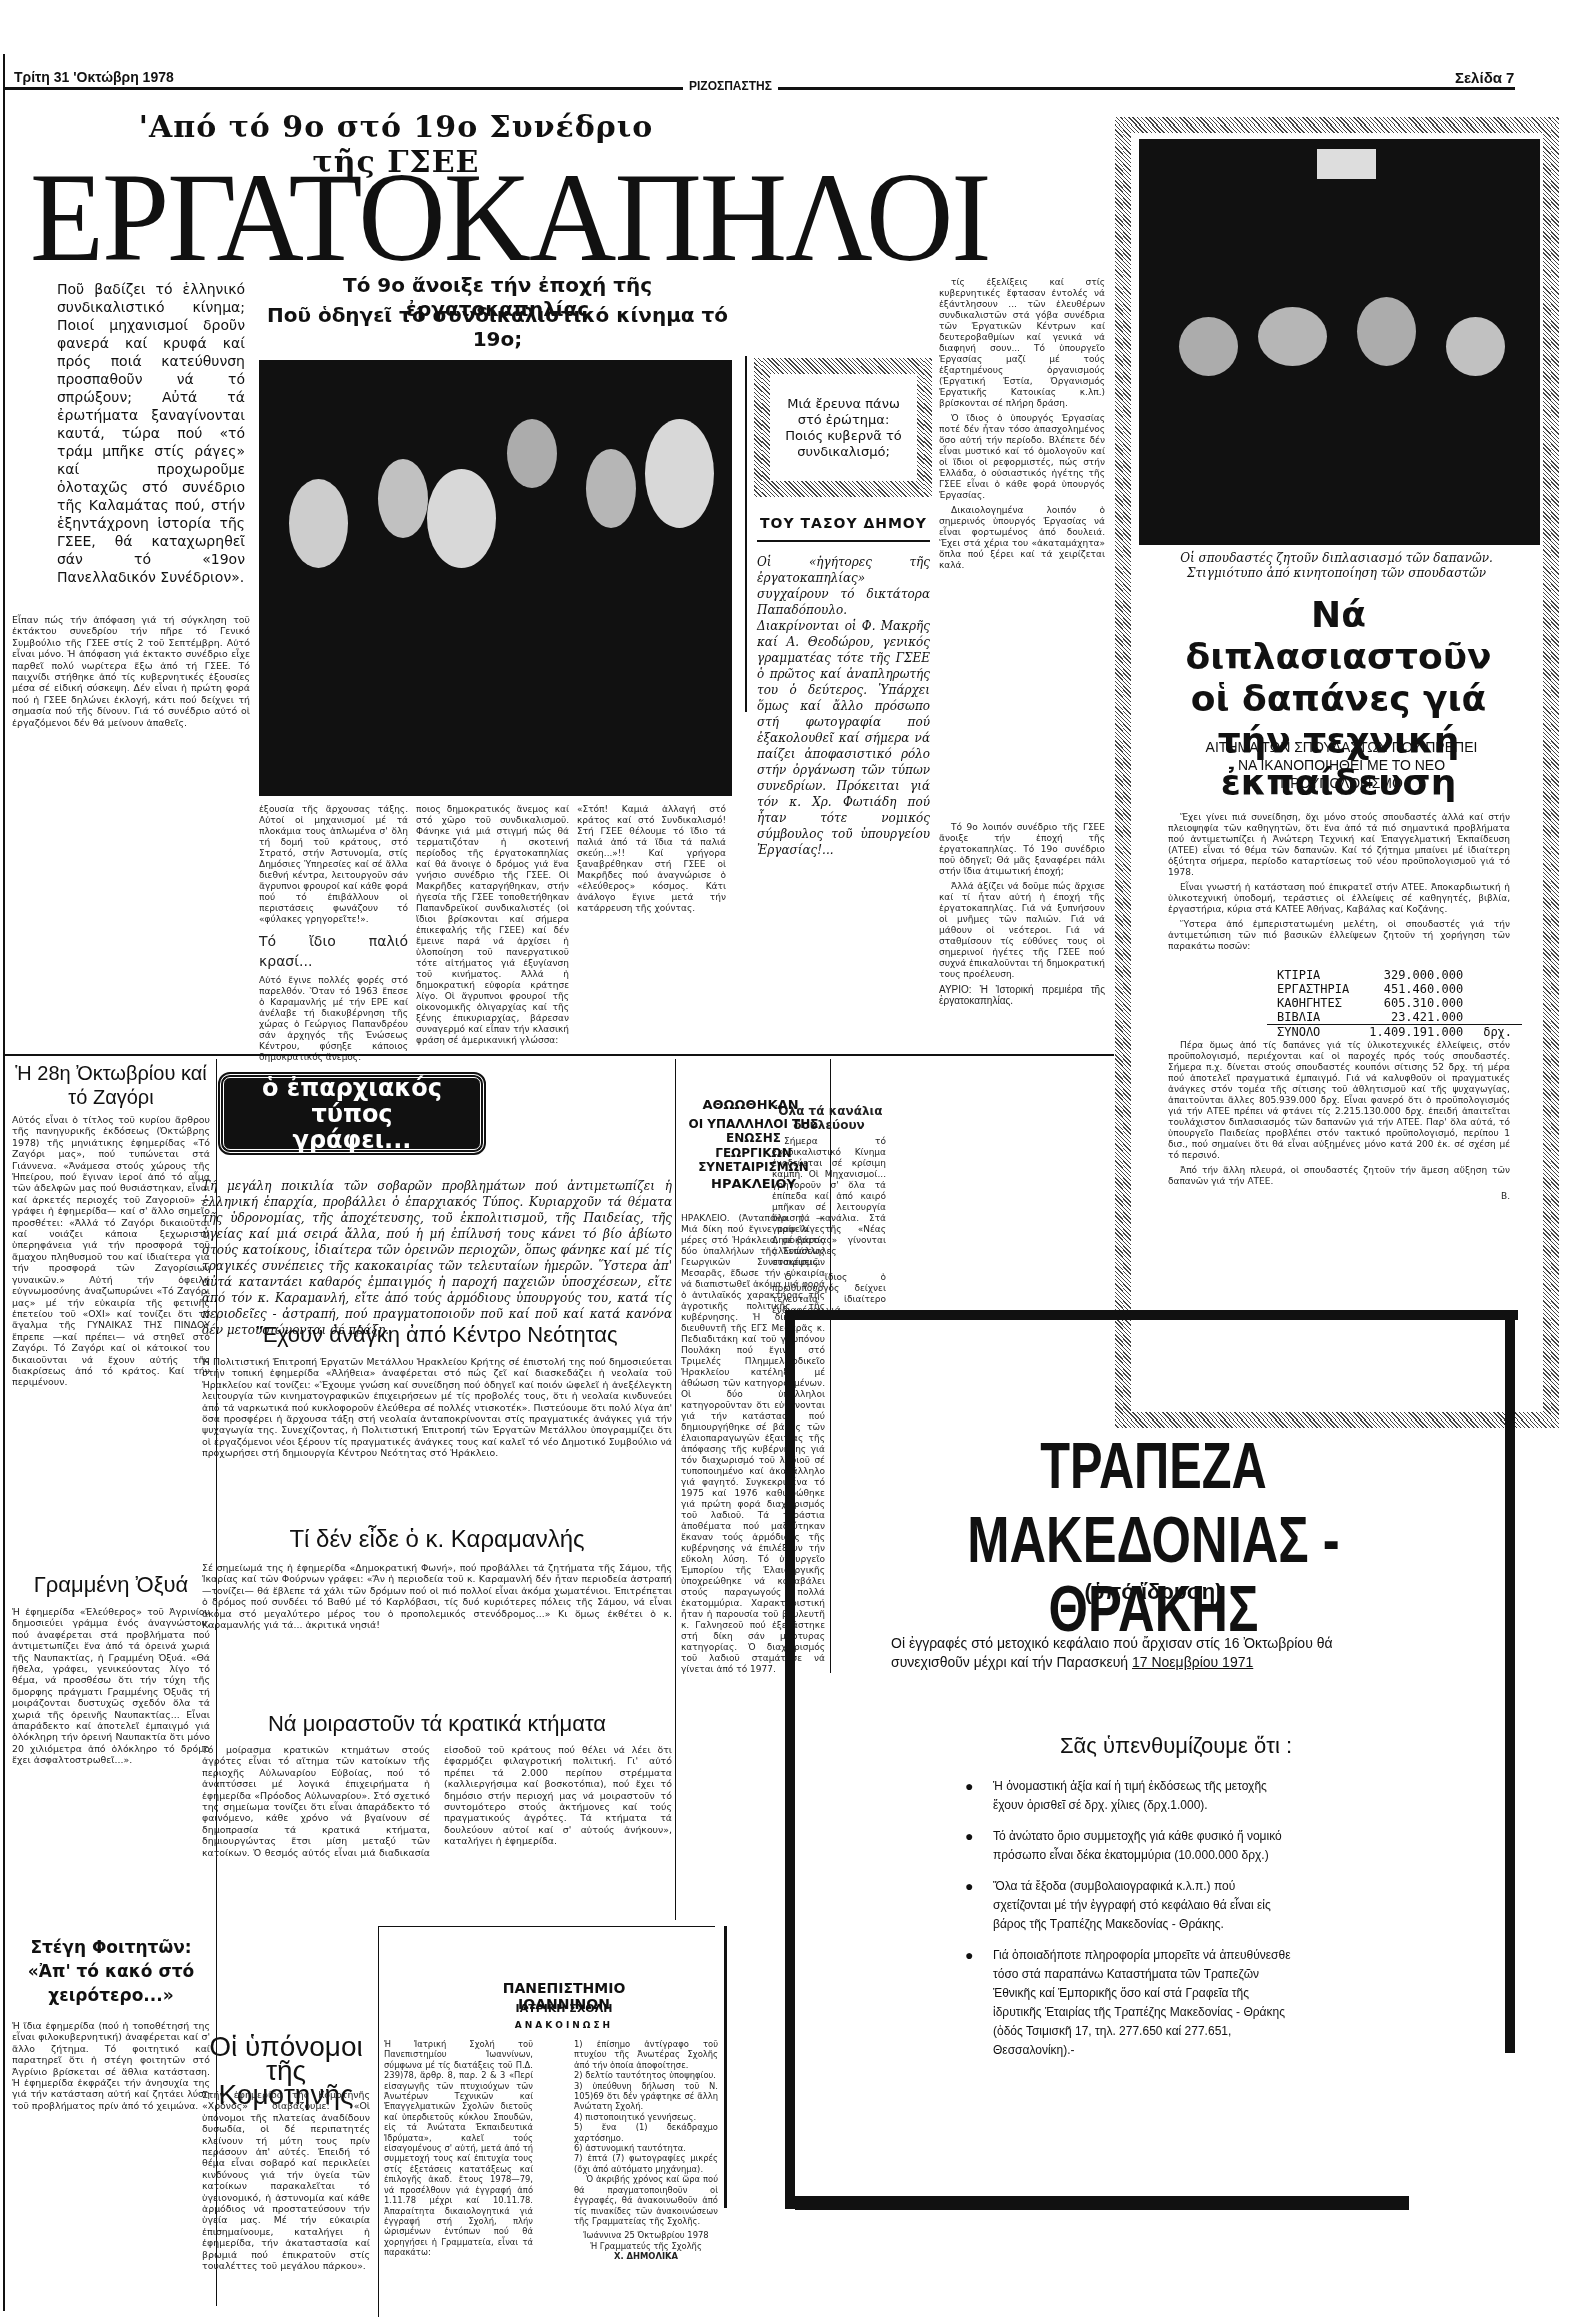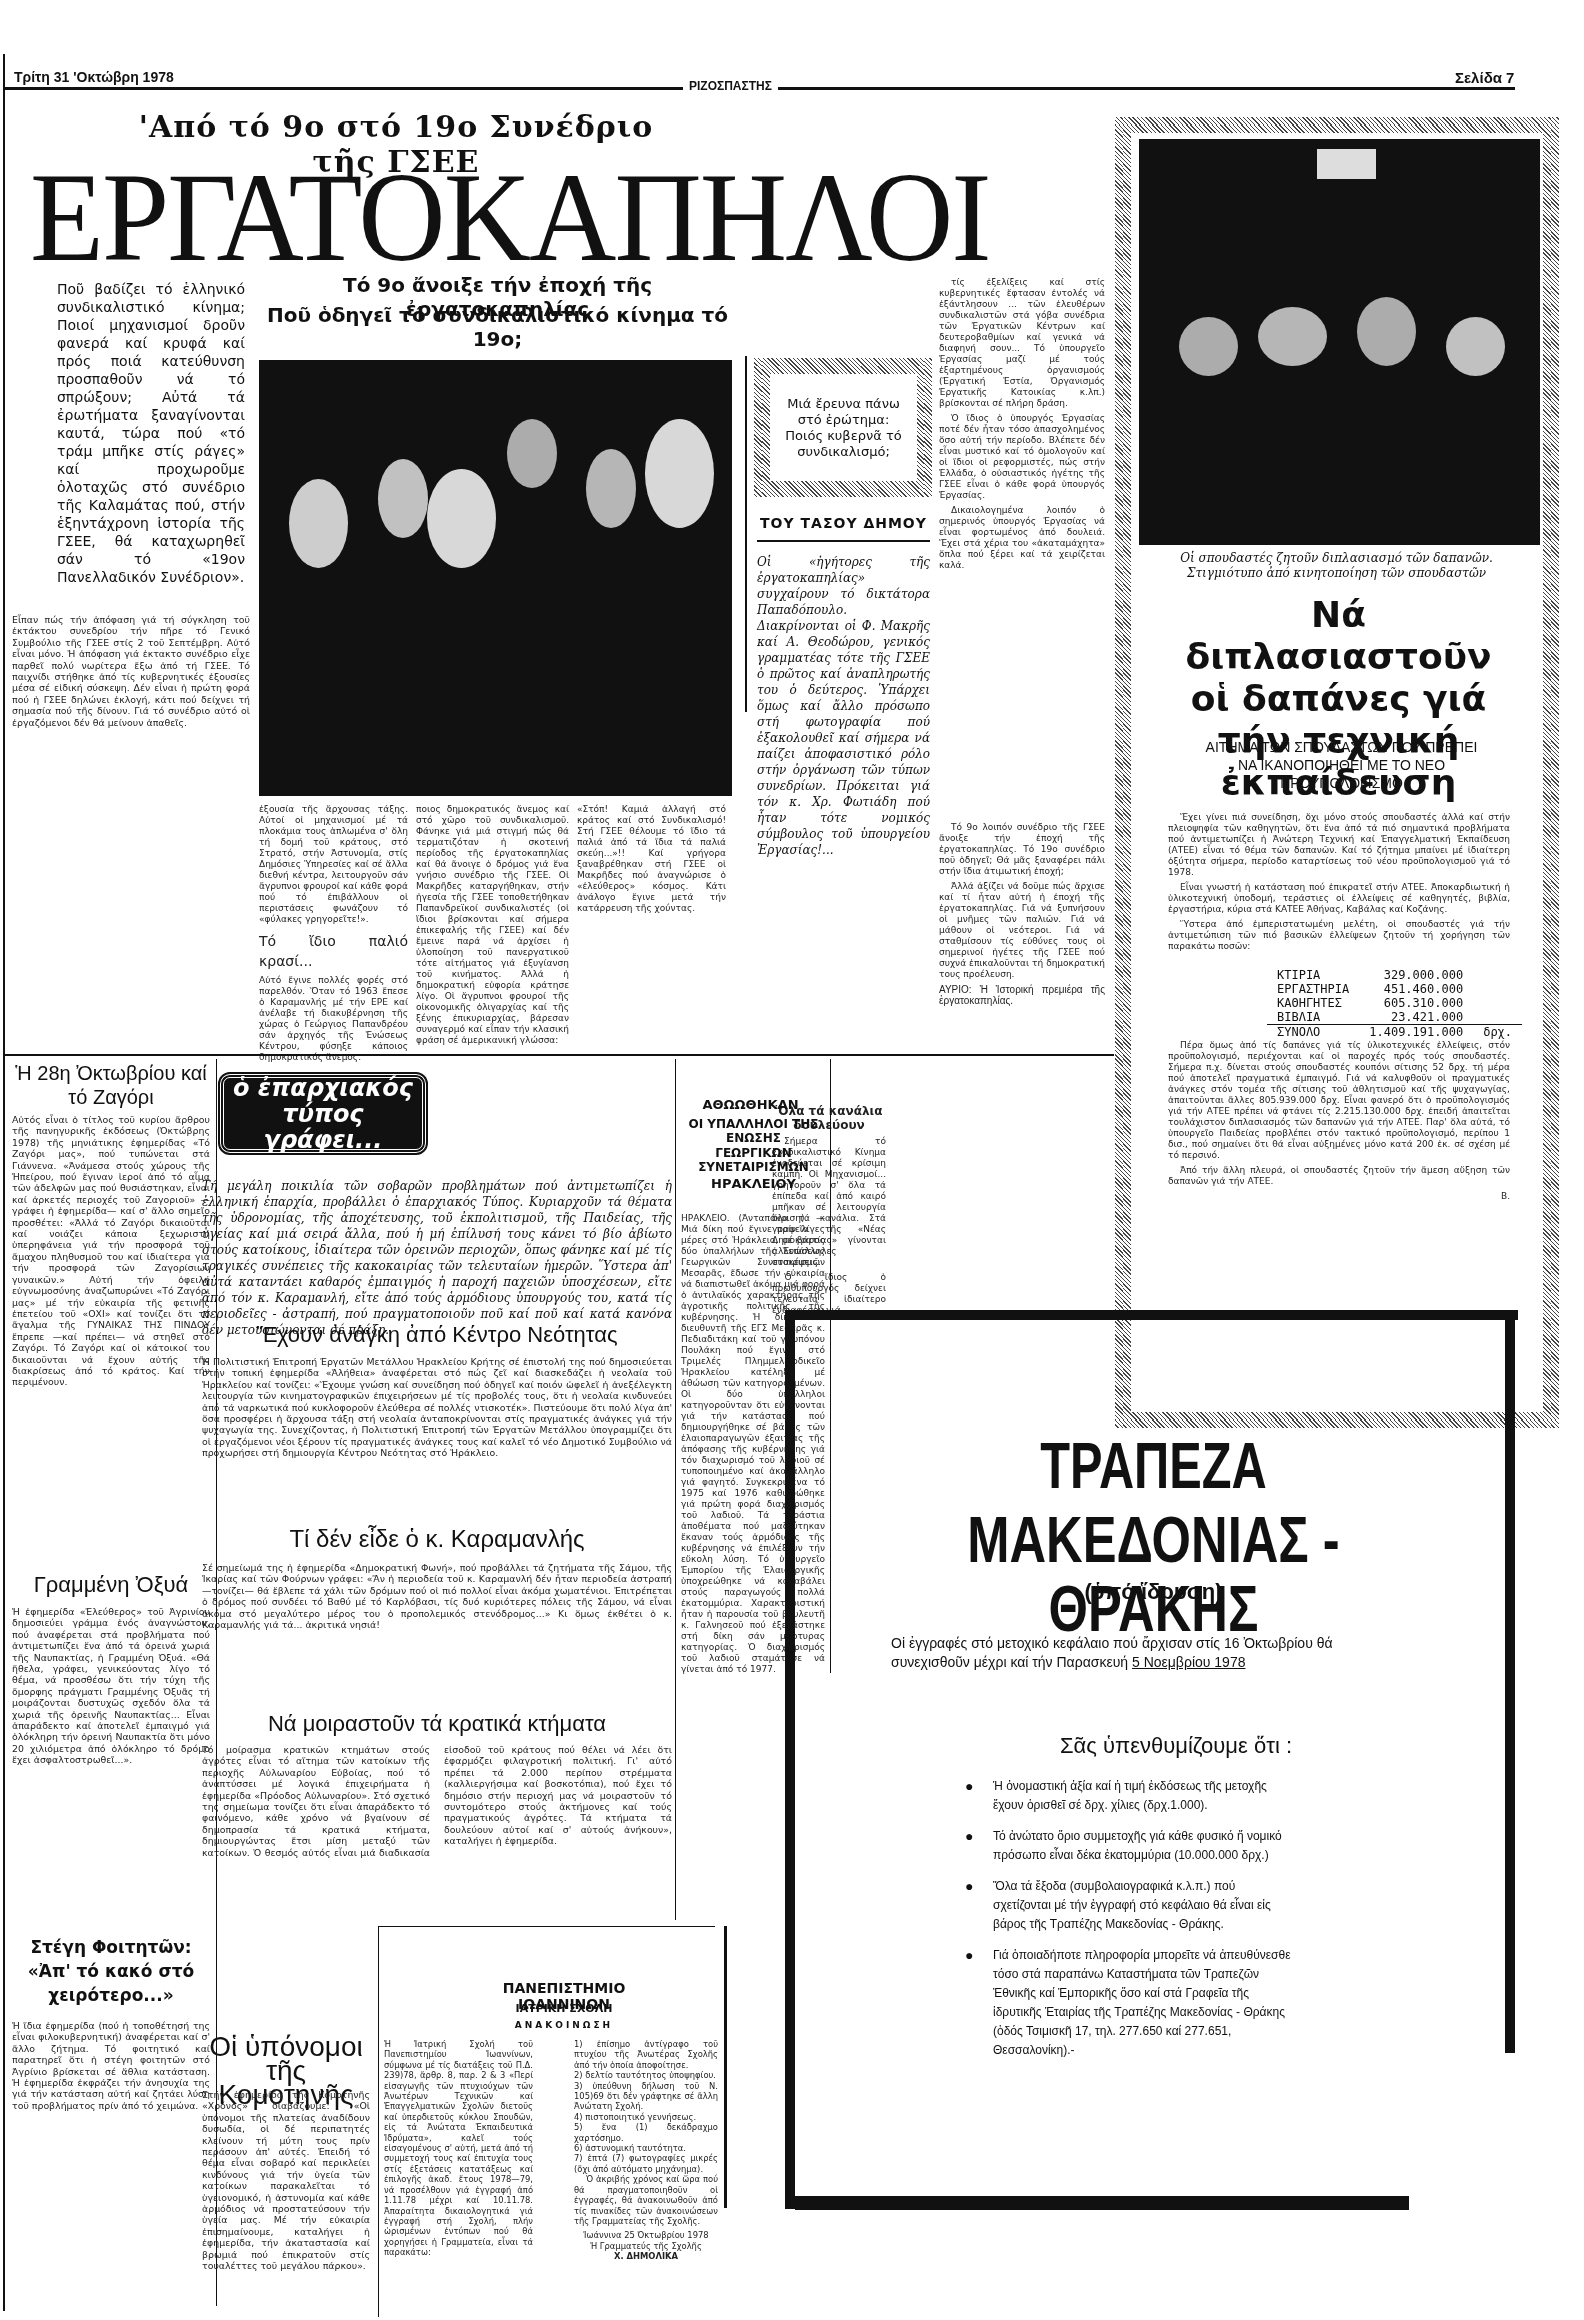--- a/index.html
+++ b/index.html
@@ -134,21 +134,21 @@
 <div class="rule" style="left:5px;top:1054px;width:1109px;height:2px;"></div>
 
 <div class="abs sans" style="left:12px;top:1061px;width:198px;text-align:center;font-size:20px;line-height:24px;">Ἡ 28η Ὀκτωβρίου καί τό Ζαγόρι</div>
 <div class="abs txt" style="left:12px;top:1114px;width:198px;font-size:9.4px;line-height:11.4px;">Αὐτός εἶναι ὁ τίτλος τοῦ κυρίου ἄρθρου τῆς πανηγυρικῆς ἐκδόσεως (Ὀκτώβρης 1978) τῆς μηνιάτικης ἐφημερίδας «Τό Ζαγόρι μας», πού τυπώνεται στά Γιάννενα. «Ἀνάμεσα στούς χώρους τῆς Ἠπείρου, πού ἔγιναν ἱεροί ἀπό τό αἷμα τῶν ἀδελφῶν μας πού θυσιάστηκαν, εἶναι καί ἀρκετές περιοχές τοῦ Ζαγοριοῦ» —γράφει ἡ ἐφημερίδα— καί σ' ἄλλο σημεῖο προσθέτει: «Ἀλλά τό Ζαγόρι δικαιοῦται καί νοιάζει κάποια ξεχωριστή ὑπερηφάνεια γιά τήν προσφορά τοῦ ἄμαχου πληθυσμοῦ του καί ἰδιαίτερα γιά τήν προσφορά τῶν Ζαγορίσιων γυναικῶν.» Αὐτή τήν ὀφειλή εὐγνωμοσύνης ἀναζωπυρώνει «Τό Ζαγόρι μας» μέ τήν εὐκαιρία τῆς φετινῆς ἐπετείου τοῦ «ΟΧΙ» καί τονίζει ὅτι τό ἄγαλμα τῆς ΓΥΝΑΙΚΑΣ ΤΗΣ ΠΙΝΔΟΥ ἔπρεπε —καί πρέπει— νά στηθεῖ στό Ζαγόρι. Τό Ζαγόρι καί οἱ κάτοικοί του δικαιοῦνται νά ἔχουν αὐτής τῆς διακρίσεως ἀπό τό κράτος. Καί τήν περιμένουν.</div>
 <div class="abs sans" style="left:12px;top:1572px;width:198px;text-align:center;font-size:22px;">Γραμμένη Ὀξυά</div>
 <div class="abs txt" style="left:12px;top:1606px;width:198px;font-size:9.4px;line-height:11.4px;">Ἡ ἐφημερίδα «Ἐλεύθερος» τοῦ Ἀγρινίου δημοσιεύει γράμμα ἑνός ἀναγνώστου, πού ἀναφέρεται στά προβλήματα πού ἀντιμετωπίζει ἕνα ἀπό τά ὀρεινά χωριά τῆς Ναυπακτίας, ἡ Γραμμένη Ὀξυά. «Θά ἤθελα, γράφει, γενικεύοντας λίγο τό θέμα, νά προσθέσω ὅτι τήν τύχη τῆς ὄμορφης πράγματι Γραμμένης Ὀξυᾶς τή μοιράζονται δυστυχῶς σχεδόν ὅλα τά χωριά τῆς ὀρεινῆς Ναυπακτίας... Εἶναι ἀπαράδεκτο καί ἀποτελεῖ ἐμπαιγμό γιά ὁλόκληρη τήν ὀρεινή Ναυπακτία ὅτι μόνο 20 χιλιόμετρα ἀπό ὁλόκληρο τό δρόμο ἔχει ἀσφαλτοστρωθεῖ...».</div>
 <div class="abs cond" style="left:12px;top:1935px;width:198px;text-align:center;font-size:17px;line-height:24px;font-weight:bold;">Στέγη Φοιτητῶν: «Ἀπ' τό κακό στό χειρότερο...»</div>
 <div class="abs txt" style="left:12px;top:2020px;width:198px;font-size:9.4px;line-height:11.4px;">Ἡ ἴδια ἐφημερίδα (πού ἡ τοποθέτησή της εἶναι φιλοκυβερνητική) ἀναφέρεται καί σ' ἄλλο ζήτημα. Τό φοιτητικό καί παρατηρεῖ ὅτι ἡ στέγη φοιτητῶν στό Ἀγρίνιο βρίσκεται σέ ἄθλια κατάσταση. Ἡ ἐφημερίδα ἐκφράζει τήν ἀνησυχία της γιά τήν κατάσταση αὐτή καί ζητάει λύση τοῦ προβλήματος πρίν ἀπό τό χειμώνα.</div>
 <div class="rule" style="left:216px;top:1059px;width:1px;height:1247px;"></div>
 
-<div class="abs" style="left:220px;top:1074px;width:206px;height:79px;background:#111;border-radius:10px;border:4px double #fff;outline:2px solid #111;display:flex;align-items:center;justify-content:center;font-style:italic;">
+<div class="abs" style="left:220px;top:1074px;width:264px;height:79px;background:#111;border-radius:10px;border:4px double #fff;outline:2px solid #111;display:flex;align-items:center;justify-content:center;">
   <span class="cond" style="color:#fff;font-size:24px;line-height:26px;text-align:center;width:198px;font-weight:bold;">ὁ ἐπαρχιακός τύπος γράφει...</span>
 </div>
 <div class="abs ital" style="left:202px;top:1178px;width:470px;font-size:12px;line-height:16px;text-align:justify;">Τή μεγάλη ποικιλία τῶν σοβαρῶν προβλημάτων πού ἀντιμετωπίζει ἡ ἑλληνική ἐπαρχία, προβάλλει ὁ ἐπαρχιακός Τύπος. Κυριαρχοῦν τά θέματα τῆς ὑδρονομίας, τῆς ἀποχέτευσης, τοῦ ἐκπολιτισμοῦ, τῆς Παιδείας, τῆς ὑγείας καί μιά σειρά ἄλλα, πού ἡ μή ἐπίλυσή τους κάνει τό βίο ἀβίωτο στούς κατοίκους, ἰδιαίτερα τῶν ὀρεινῶν περιοχῶν, ὅπως φάνηκε καί μέ τίς τραγικές συνέπειες τῆς κακοκαιρίας τῶν τελευταίων ἡμερῶν. Ὕστερα ἀπ' αὐτά καταντάει καθαρός ἐμπαιγμός ἡ παροχή παχειῶν ὑποσχέσεων, εἴτε ἀπό τόν κ. Καραμανλή, εἴτε ἀπό τούς ἁρμόδιους ὑπουργούς του, κατά τίς περιοδεῖες - ἀστραπή, πού πραγματοποιοῦν ποῦ καί ποῦ καί κατά κανόνα δέν μετουσιώνονται σέ πράξη.</div>
 <div class="abs sans" style="left:202px;top:1322px;width:470px;text-align:center;font-size:22px;">Ἔχουν ἀνάγκη ἀπό Κέντρο Νεότητας</div>
 <div class="abs txt" style="left:202px;top:1356px;width:470px;font-size:9.4px;line-height:11.4px;">Ἡ Πολιτιστική Ἐπιτροπή Ἐργατῶν Μετάλλου Ἡρακλείου Κρήτης σέ ἐπιστολή της πού δημοσιεύεται στήν τοπική ἐφημερίδα «Ἀλήθεια» ἀναφέρεται στό πώς ζεῖ καί διασκεδάζει ἡ νεολαία τοῦ Ἡρακλείου καί τονίζει: «Ἔχουμε γνώση καί συνείδηση πού ὁδηγεῖ καί ποιόν ὠφελεῖ ἡ ἀνεξέλεγκτη λειτουργία τῶν κινηματογραφικῶν ἐπιχειρήσεων μέ τίς προβολές τους, ὅτι ἡ νεολαία κινδυνεύει ἀπό τά ναρκωτικά πού κυκλοφοροῦν ἐλεύθερα σέ πολλές ντισκοτέκ». Πιστεύουμε ὅτι πολύ λίγα ἀπ' ὅσα προσφέρει ἡ ἄρχουσα τάξη στή νεολαία ἀνταποκρίνονται στίς πραγματικές ἀνάγκες γιά τήν ψυχαγωγία της. Συνεχίζοντας, ἡ Πολιτιστική Ἐπιτροπή τῶν Ἐργατῶν Μετάλλου ὑπογραμμίζει ὅτι οἱ ἐργαζόμενοι νέοι ξέρουν τίς πραγματικές ἀνάγκες τους καί καλεῖ τό νέο Δημοτικό Συμβούλιο νά προχωρήσει στή δημιουργία Κέντρου Νεότητας στό Ἡράκλειο.</div>
 <div class="abs sans" style="left:202px;top:1525px;width:470px;text-align:center;font-size:24px;">Τί δέν εἶδε ὁ κ. Καραμανλής</div>
 <div class="abs txt" style="left:202px;top:1562px;width:470px;font-size:9.4px;line-height:11.4px;">Σέ σημείωμά της ἡ ἐφημερίδα «Δημοκρατική Φωνή», πού προβάλλει τά ζητήματα τῆς Σάμου, τῆς Ἰκαρίας καί τῶν Φούρνων γράφει: «Ἄν ἡ περιοδεία τοῦ κ. Καραμανλή δέν ἦταν περιοδεία ἀστραπή —τονίζει— θά ἔβλεπε τά χάλι τῶν δρόμων πού οἱ πιό πολλοί εἶναι ἀκόμα χωματένιοι. Ἐπιτρέπεται ὁ δρόμος πού συνδέει τό Βαθύ μέ τό Καρλόβασι, τίς δυό κυριότερες πόλεις τῆς Σάμου, νά εἶναι ἀκόμα στό μεγαλύτερο μέρος του ὁ προπολεμικός στενόδρομος...» Κι ὅμως ἐκθέτει ὁ κ. Καραμανλής γιά τά... ἀκριτικά νησιά!</div>
 <div class="abs sans" style="left:202px;top:1711px;width:470px;text-align:center;font-size:22px;">Νά μοιραστοῦν τά κρατικά κτήματα</div>
 <div class="abs txt" style="left:202px;top:1744px;width:470px;font-size:9.4px;line-height:11.4px;column-count:2;column-gap:14px;">Τό μοίρασμα κρατικῶν κτημάτων στούς ἀγρότες εἶναι τό αἴτημα τῶν κατοίκων τῆς περιοχῆς Αὐλωναρίου Εὐβοίας, πού τό ἀναπτύσσει μέ λογικά ἐπιχειρήματα ἡ ἐφημερίδα «Πρόοδος Αὐλωναρίου». Στό σχετικό της σημείωμα τονίζει ὅτι εἶναι ἀπαράδεκτο τό φαινόμενο, κάθε χρόνο νά βγαίνουν σέ δημοπρασία τά κρατικά κτήματα, δημιουργώντας ἔτσι μίση μεταξύ τῶν κατοίκων. Ὁ θεσμός αὐτός εἶναι μιά διαδικασία εἰσοδοῦ τοῦ κράτους πού θέλει νά λέει ὅτι ἐφαρμόζει φιλαγροτική πολιτική. Γι' αὐτό πρέπει τά 2.000 περίπου στρέμματα (καλλιεργήσιμα καί βοσκοτόπια), πού ἔχει τό δημόσιο στήν περιοχή μας νά μοιραστοῦν τό συντομότερο στούς ἀκτήμονες καί τούς πραγματικούς ἀγρότες. Τά κτήματα τά δουλεύουν αὐτοί καί σ' αὐτούς ἀνήκουν», καταλήγει ἡ ἐφημερίδα.</div>
 <div class="abs sans" style="left:202px;top:2035px;width:168px;text-align:center;font-size:28px;line-height:24px;">Οἱ ὑπόνομοι τῆς Κομοτηνῆς</div>
@@ -185,21 +185,21 @@
 
 <div class="rule" style="left:785px;top:1310px;width:733px;height:10px;"></div>
 <div class="rule" style="left:785px;top:1320px;width:10px;height:889px;"></div>
 <div class="rule" style="left:1505px;top:1320px;width:10px;height:733px;"></div>
 <div class="rule" style="left:795px;top:2196px;width:614px;height:14px;"></div>
 <div class="abs sans" style="left:812px;top:1431px;width:683px;text-align:center;font-size:65px;font-weight:bold;line-height:69px;transform:scaleX(0.75);">ΤΡΑΠΕΖΑ</div>
 <div class="abs sans" style="left:812px;top:1505px;width:683px;text-align:center;font-size:65px;font-weight:bold;line-height:69px;transform:scaleX(0.78);">ΜΑΚΕΔΟΝΙΑΣ - ΘΡΑΚΗΣ</div>
 <div class="abs sans" style="left:812px;top:1579px;width:683px;text-align:center;font-size:22px;font-weight:bold;">(ὑπό ἵδρυση)</div>
 <div class="abs sans" style="left:891px;top:1634px;width:495px;font-size:14px;line-height:19px;">
   <span>Οἱ ἐγγραφές στό μετοχικό κεφάλαιο πού ἄρχισαν στίς 16 Ὀκτωβρίου θά συνεχισθοῦν μέχρι καί τήν Παρασκευή</span>
-  <u>5 Νοεμβρίου 1978</u>
+  <u>17 Νοεμβρίου 1971</u>
 </div>
 <div class="abs sans" style="left:990px;top:1733px;width:302px;text-align:right;font-size:22px;">Σᾶς ὑπενθυμίζουμε ὅτι :</div>
 <ul class="abs bul sans" style="left:965px;top:1777px;width:327px;font-size:12px;line-height:19px;">
   <li>Ἡ ὀνομαστική ἀξία καί ἡ τιμή ἐκδόσεως τῆς μετοχῆς ἔχουν ὁρισθεῖ σέ δρχ. χίλιες (δρχ.1.000).</li>
   <li>Τό ἀνώτατο ὅριο συμμετοχῆς γιά κάθε φυσικό ἤ νομικό πρόσωπο εἶναι δέκα ἑκατομμύρια (10.000.000 δρχ.)</li>
   <li>Ὅλα τά ἔξοδα (συμβολαιογραφικά κ.λ.π.) πού σχετίζονται μέ τήν ἐγγραφή στό κεφάλαιο θά εἶναι εἰς βάρος τῆς Τραπέζης Μακεδονίας - Θράκης.</li>
   <li>Γιά ὁποιαδήποτε πληροφορία μπορεῖτε νά ἀπευθύνεσθε τόσο στά παραπάνω Καταστήματα τῶν Τραπεζῶν Ἐθνικῆς καί Ἐμπορικῆς ὅσο καί στά Γραφεῖα τῆς ἱδρυτικῆς Ἑταιρίας τῆς Τραπέζης Μακεδονίας - Θράκης (ὁδός Τσιμισκῆ 17, τηλ. 277.650 καί 277.651, Θεσσαλονίκη).-</li>
 </ul>
 
 

